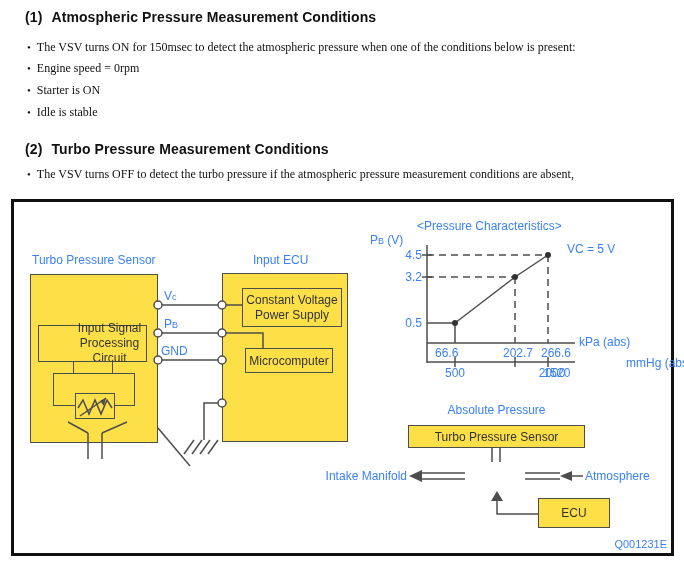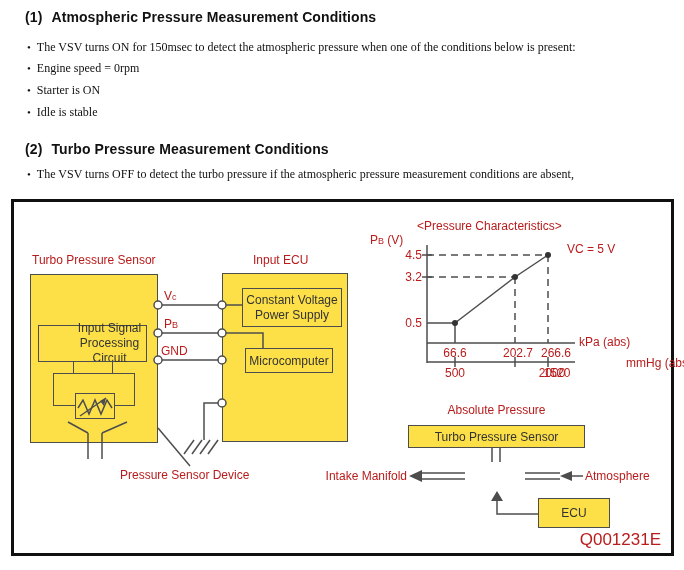--- a/index.html
+++ b/index.html
@@ -6,21 +6,21 @@
   .page{position:relative;width:684px;height:570px;background:#fff;
         font-family:"Liberation Sans",sans-serif;color:#1f1f1f;overflow:hidden;}
   .heading{position:absolute;display:flex;gap:9px;font-weight:bold;
            font-size:14px;letter-spacing:.1px;color:#111;}
   .bullet-row{position:absolute;display:flex;gap:6px;
               font-family:"Liberation Serif",serif;font-size:12px;color:#111;}
   .bullet-row .dot{font-size:11px;line-height:14px;}
   
   #figure{position:absolute;left:11px;top:199px;width:663px;height:357px;
           border:3px solid #101010;box-sizing:border-box;background:#fff;}
-  #figure .lbl{position:absolute;font-size:12px;color:#b91c1c;white-space:nowrap;}
+  #figure .lbl{position:absolute;font-size:12px;color:#3b82f6;white-space:nowrap;}
   #figure .box{position:absolute;border:1.5px solid #4d4d4d;background:#fde047;
                box-sizing:border-box;font-size:12px;color:#333;text-align:center;}
   sub.s{font-size:9px;vertical-align:baseline;}
   .ctr{display:flex;align-items:center;justify-content:center;}
   svg.overlay{position:absolute;left:0;top:0;pointer-events:none;}
   .ralign{text-align:right;}
 </style>
 </head>
 <body>
 
@@ -82,49 +82,48 @@
       <span>P</span><sub class="s">B</sub>
     </div>
     <div class="lbl" style="left:147px;top:142px;">GND</div>
 
     <div class="box ctr" style="left:228px;top:86px;width:100px;height:39px;line-height:15px;flex-direction:column;">
       <span>Constant Voltage</span>
       <span>Power Supply</span>
     </div>
     <div class="box ctr" style="left:231px;top:146px;width:88px;height:25px;">Microcomputer</div>
 
-    <div class="lbl" style="left:106px;top:266px;">Pressure Sensor Device</div>
 
     <div class="lbl" style="left:403px;top:17px;">&lt;Pressure Characteristics&gt;</div>
     <div class="lbl" style="left:356px;top:31px;">
       <span>P</span><sub class="s">B</sub><span> (V)</span>
     </div>
     <div class="lbl" style="left:553px;top:40px;">VC = 5 V</div>
 
     <div class="lbl ralign" style="left:378px;top:46px;width:30px;">4.5</div>
     <div class="lbl ralign" style="left:378px;top:68px;width:30px;">3.2</div>
     <div class="lbl ralign" style="left:378px;top:114px;width:30px;">0.5</div>
 
-    <div class="lbl" style="left:421px;top:144px;width:40px;text-align:center;">66.6</div>
+    <div class="lbl" style="left:421px;top:144px;width:40px;">66.6</div>
     <div class="lbl" style="left:484px;top:144px;width:40px;text-align:center;">202.7</div>
     <div class="lbl" style="left:522px;top:144px;width:40px;text-align:center;">266.6</div>
     <div class="lbl" style="left:565px;top:133px;">kPa (abs)</div>
 
     <div class="lbl" style="left:421px;top:164px;width:40px;text-align:center;">500</div>
     <div class="lbl" style="left:483px;top:164px;width:40px;text-align:center;margin-left:40px;">1520</div>
     <div class="lbl" style="left:518px;top:164px;width:40px;text-align:center;">2000</div>
     <div class="lbl" style="left:565px;top:154px;padding-left:47px;">mmHg (abs)</div>
 
     <div class="lbl" style="left:394px;top:201px;width:177px;text-align:center;">Absolute Pressure</div>
     <div class="box ctr" style="left:394px;top:223px;width:177px;height:23px;">Turbo Pressure Sensor</div>
     <div class="box ctr" style="left:524px;top:296px;width:72px;height:30px;">ECU</div>
     <div class="lbl ralign" style="left:308px;top:267px;width:85px;">Intake Manifold</div>
     <div class="lbl" style="left:571px;top:267px;">Atmosphere</div>
 
-    <div class="lbl" style="right:10px;bottom:3px;font-size:17px;">Q001231E</div>
+    <div class="lbl" style="right:4px;bottom:3px;font-size:11px;">Q001231E</div>
 
     <svg class="overlay" width="657" height="351" viewBox="0 0 657 351">
       <g stroke="#4d4d4d" stroke-width="1.5" fill="none">
 
         <line x1="144" y1="103" x2="208" y2="103"></line>
         <line x1="144" y1="131" x2="208" y2="131"></line>
         <line x1="144" y1="158" x2="208" y2="158"></line>
 
         <line x1="208" y1="103" x2="228" y2="103"></line>
 

